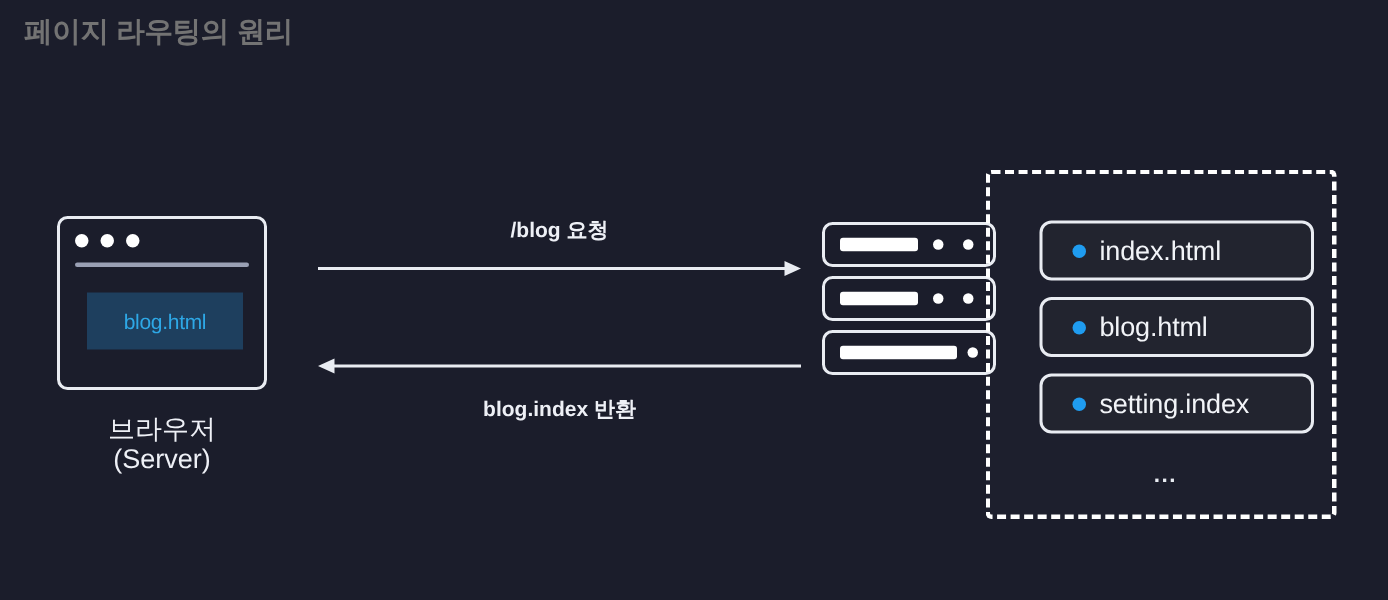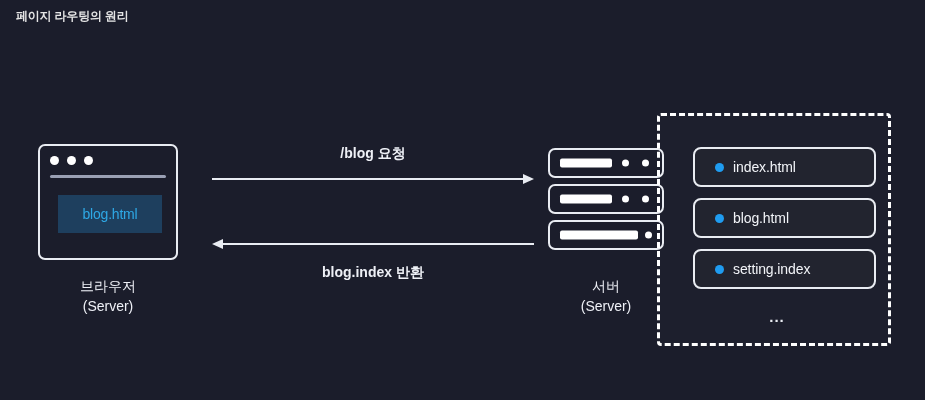--- a/index.html
+++ b/index.html
@@ -7,21 +7,21 @@
     width:925px; height:400px;
     background:#1b1d2b;
     font-family:"Liberation Sans","DejaVu Sans",sans-serif;
     overflow:hidden;
   }
   #stage { position:relative; width:925px; height:400px; }
 
   
   .title {
     position:absolute; left:16px; top:8px;
-    font-size:12px; font-weight:bold; color:#e5e5e5;
+    font-size:19px; font-weight:bold; color:#737373;
     letter-spacing:-0.2px; white-space:nowrap;
   }
 
   
   .browser {
     position:absolute; left:38px; top:144px;
     width:140px; height:116px;
     border:2px solid #e9ecf2; border-radius:7px;
     background:#1b1d2b;
   }
@@ -35,21 +35,21 @@
     position:absolute; left:18px; top:49px;
     width:104px; height:38px;
     background:#1e3f5e;
     display:flex; align-items:center; justify-content:center;
   }
   .page-chip span {
     font-size:14px; color:#2ea8e6; letter-spacing:-0.2px;
   }
   .caption {
     position:absolute; text-align:center;
-    font-size:14px; color:#eef0f6; line-height:20px; white-space:nowrap;
+    font-size:18px; color:#eef0f6; line-height:20px; white-space:nowrap;
   }
   .caption-client { left:38px; top:276px; width:140px; }
   .caption-server { left:548px; top:276px; width:116px; }
 
   
   .arrow-wrap { position:absolute; }
   .arrow-line { position:absolute; height:2px; background:#e9ecf2; top:0; }
   .arrow-head { position:absolute; width:0; height:0; top:-4px; }
   .arrow-head.right {
     border-top:5px solid transparent; border-bottom:5px solid transparent;
@@ -100,21 +100,21 @@
   .file-box {
     position:relative; width:183px; height:40px;
     border:2px solid #e9ecf2; border-radius:8px;
     background:#22242f;
     display:flex; align-items:center; margin-bottom:11px;
   }
   .file-bullet {
     width:9px; height:9px; border-radius:50%;
     background:#1f9cf0; margin-left:20px; margin-right:9px; flex:none;
   }
-  .file-name { font-size:14px; color:#f2f4f8; letter-spacing:-0.1px; }
+  .file-name { font-size:18px; color:#f2f4f8; letter-spacing:-0.1px; }
   .ellipsis {
     position:absolute; left:0; top:192px; width:234px;
     text-align:center; font-size:15px; font-weight:bold;
     color:#e9ecf2; letter-spacing:1px;
   }
 </style>
 </head>
 <body>
 
 <div id="stage">
@@ -158,24 +158,20 @@
     <div class="rack">
       <span class="rack-bar short"></span>
       <span class="rack-dot d1"></span>
       <span class="rack-dot d2"></span>
     </div>
     <div class="rack">
       <span class="rack-bar long"></span>
       <span class="rack-dot single"></span>
     </div>
   </div>
-  <div class="caption caption-server">
-    <div>서버</div>
-    <div>(Server)</div>
-  </div>
 
   <div class="file-group">
     <div class="file-list">
       <div class="file-box">
         <span class="file-bullet"></span>
         <span class="file-name">index.html</span>
       </div>
       <div class="file-box">
         <span class="file-bullet"></span>
         <span class="file-name">blog.html</span>

